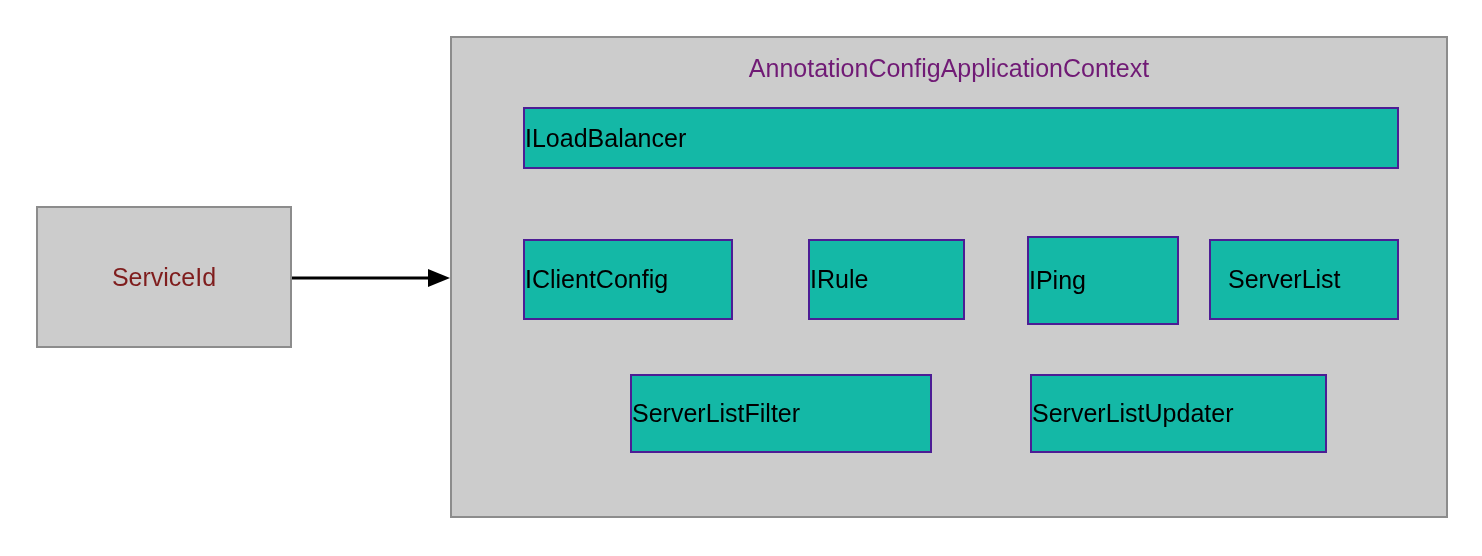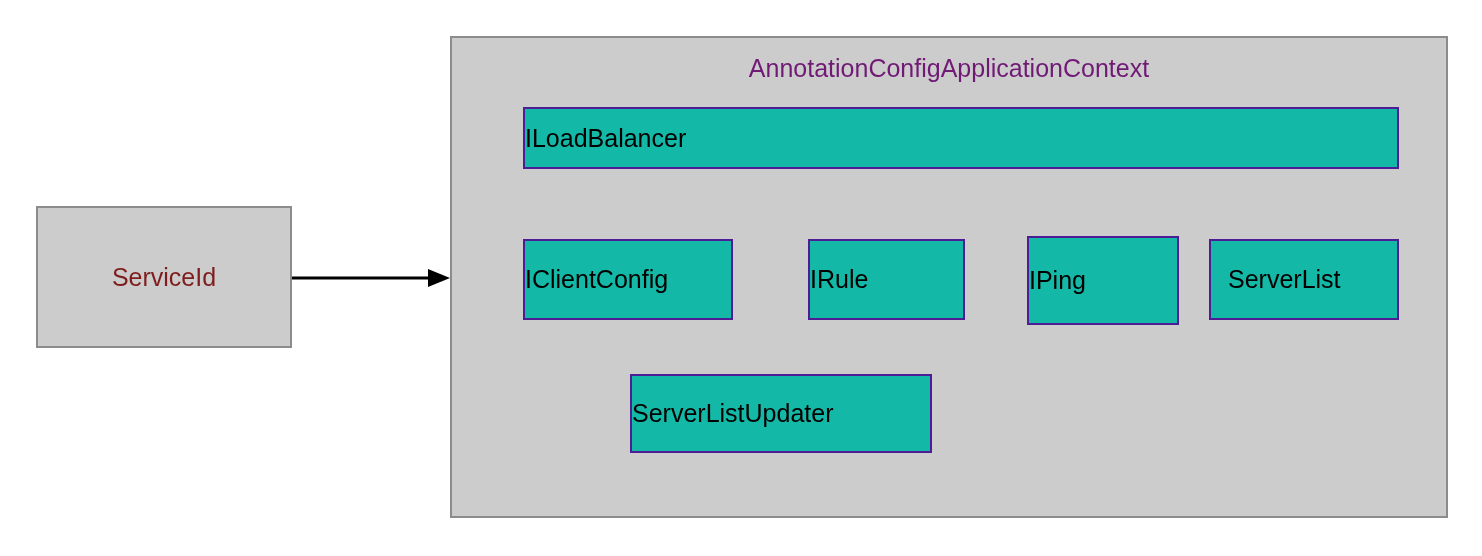--- a/index.html
+++ b/index.html
@@ -139,19 +139,22 @@
 
     <div class="component-box box-ping">
       <span class="component-label">IPing</span>
     </div>
 
     <div class="component-box box-serverlist">
       <span class="component-label">ServerList</span>
     </div>
 
     <div class="component-box box-serverlistfilter">
+      <span class="component-label">ServerListFilter</span>
+    </div>
+
+    <div class="component-box box-serverlistupdater">
       <span class="component-label">ServerListUpdater</span>
     </div>
-
 
   </div>
 
 </div>
 
 </body></html>

